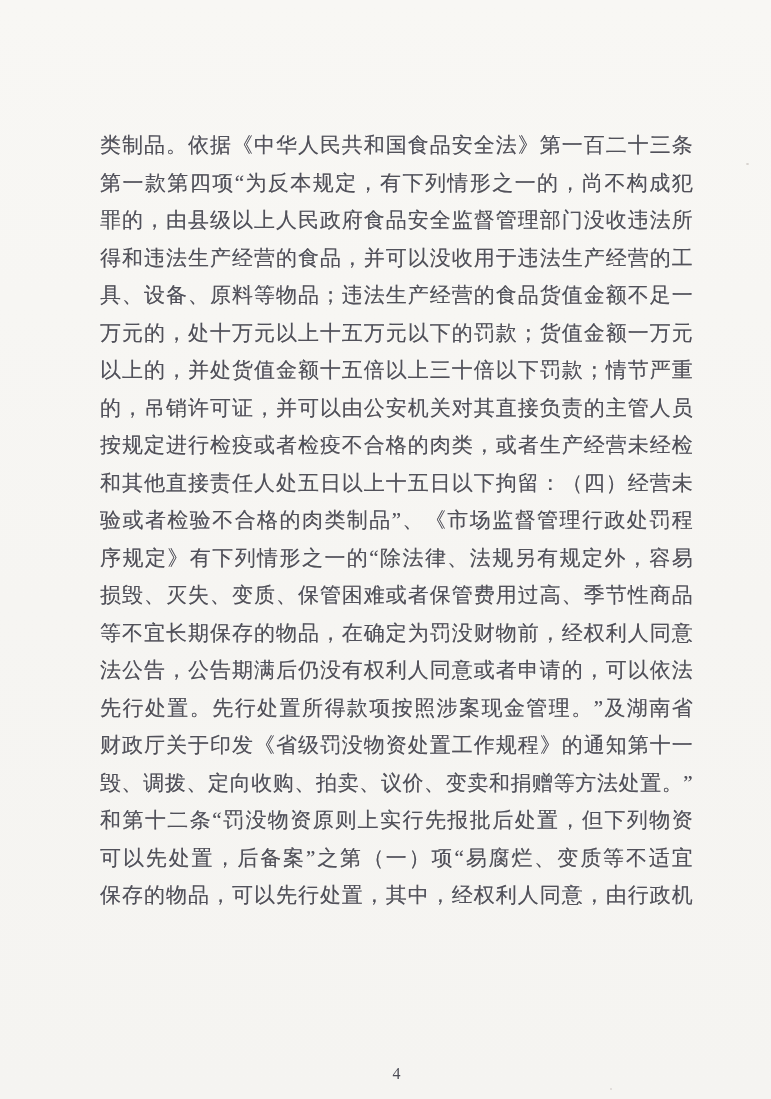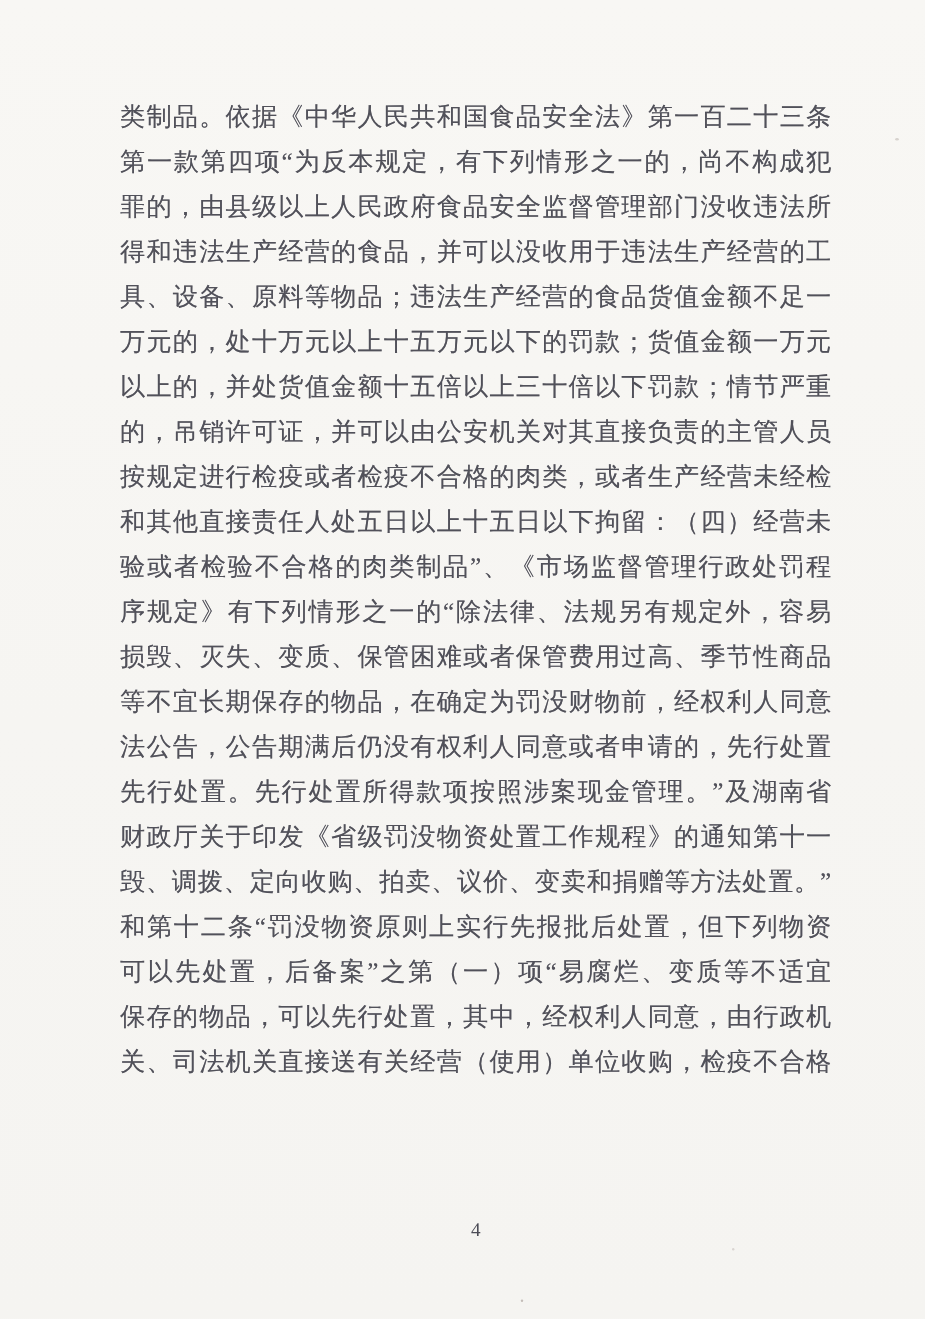--- a/index.html
+++ b/index.html
@@ -11,20 +11,21 @@
   }
   body {
     position: relative;
     background: #f7f6f3;
     background-image: linear-gradient(180deg, #f8f7f4 0%, #f6f5f2 55%, #f5f4f1 100%);
     font-family: "Liberation Serif", "DejaVu Serif", serif;
   }
   .page {
     position: absolute;
     inset: 0;
+    margin-top: 48px;
   }
   .text-block {
     position: absolute;
     left: 100px;
     top: 79px;
     width: 593px;
   }
   .line {
     font-size: 21px;
     line-height: 37.5px;
@@ -70,28 +71,27 @@
     <div class="line">具、设备、原料等物品；违法生产经营的食品货值金额不足一</div>
     <div class="line">万元的，处十万元以上十五万元以下的罚款；货值金额一万元</div>
     <div class="line">以上的，并处货值金额十五倍以上三十倍以下罚款；情节严重</div>
     <div class="line">的，吊销许可证，并可以由公安机关对其直接负责的主管人员</div>
     <div class="line">按规定进行检疫或者检疫不合格的肉类，或者生产经营未经检</div>
     <div class="line">和其他直接责任人处五日以上十五日以下拘留：（四）经营未</div>
     <div class="line">验或者检验不合格的肉类制品”、《市场监督管理行政处罚程</div>
     <div class="line">序规定》有下列情形之一的“除法律、法规另有规定外，容易</div>
     <div class="line">损毁、灭失、变质、保管困难或者保管费用过高、季节性商品</div>
     <div class="line">等不宜长期保存的物品，在确定为罚没财物前，经权利人同意</div>
-    <div class="line">法公告，公告期满后仍没有权利人同意或者申请的，先行处置</div>
+    <div class="line">法公告，公告期满后仍没有权利人同意或者申请的，可以依法</div>
     <div class="line">先行处置。先行处置所得款项按照涉案现金管理。”及湖南省</div>
     <div class="line">财政厅关于印发《省级罚没物资处置工作规程》的通知第十一</div>
     <div class="line">毁、调拨、定向收购、拍卖、议价、变卖和捐赠等方法处置。”</div>
     <div class="line">和第十二条“罚没物资原则上实行先报批后处置，但下列物资</div>
     <div class="line">可以先处置，后备案”之第（一）项“易腐烂、变质等不适宜</div>
     <div class="line">保存的物品，可以先行处置，其中，经权利人同意，由行政机</div>
-    <div class="line">关、司法机关直接送有关经营（使用）单位收购，检疫不合格</div>
   </div>
 
   <div class="page-number">4</div>
 
   <div class="speckle s1"></div>
   <div class="speckle s2"></div>
   <div class="speckle s3"></div>
   <div class="speckle s4"></div>
 </div>
 

